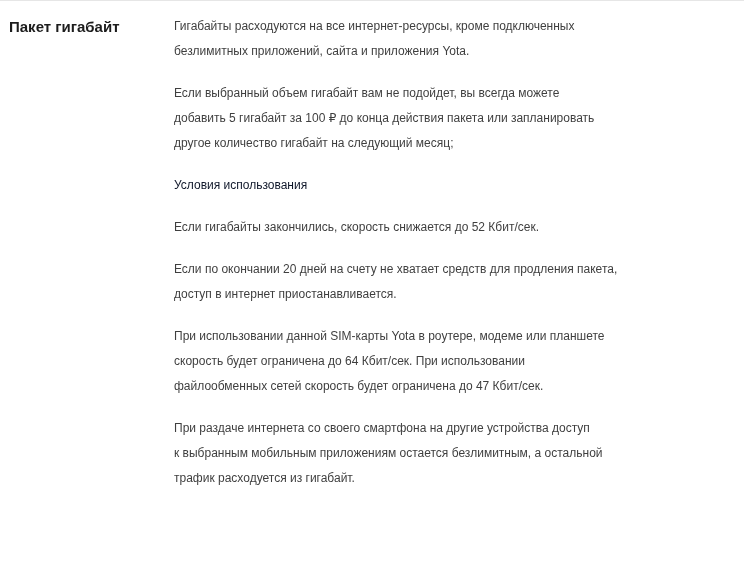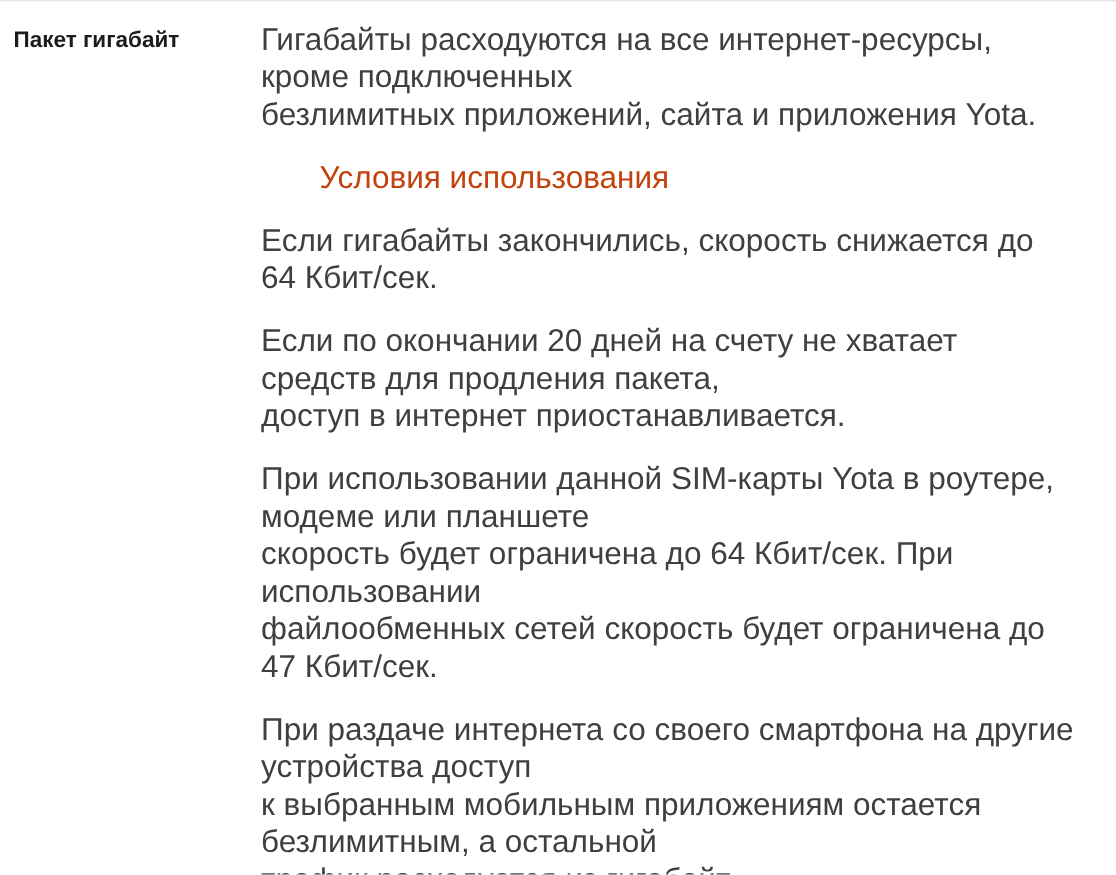--- a/index.html
+++ b/index.html
@@ -34,45 +34,47 @@
     font-weight: 700;
     color: #1c1c1c;
   }
   .desc-col {
     flex: 1 1 auto;
     padding-right: 26px;
     box-sizing: border-box;
   }
   .desc-col p {
     margin: 0 0 17px 0;
-    font-size: 21px;
+    font-size: 12px;
     line-height: 25px;
     color: #3f3f3f;
     white-space: pre-line;
   }
   .desc-col p.muted {
-    color: #c2410c;
-    margin-left: 39px;
+    color: #0f172a;
   }
   .desc-col p:last-child {
     margin-bottom: 0;
   }
 </style>
 </head>
 <body>
 
 <div class="info-row">
   <div class="term-col">
     <div class="term-title">Пакет гигабайт</div>
   </div>
   <div class="desc-col">
     <p>Гигабайты расходуются на все интернет-ресурсы, кроме подключенных
 безлимитных приложений, сайта и приложения Yota.</p>
+    <p>Если выбранный объем гигабайт вам не подойдет, вы всегда можете
+добавить 5 гигабайт за 100 ₽ до конца действия пакета или запланировать
+другое количество гигабайт на следующий месяц;</p>
     <p class="muted">Условия использования</p>
-    <p>Если гигабайты закончились, скорость снижается до 64 Кбит/сек.</p>
+    <p>Если гигабайты закончились, скорость снижается до 52 Кбит/сек.</p>
     <p>Если по окончании 20 дней на счету не хватает средств для продления пакета,
 доступ в интернет приостанавливается.</p>
     <p>При использовании данной SIM-карты Yota в роутере, модеме или планшете
 скорость будет ограничена до 64 Кбит/сек. При использовании
 файлообменных сетей скорость будет ограничена до 47 Кбит/сек.</p>
     <p>При раздаче интернета со своего смартфона на другие устройства доступ
 к выбранным мобильным приложениям остается безлимитным, а остальной
 трафик расходуется из гигабайт.</p>
   </div>
 </div>

